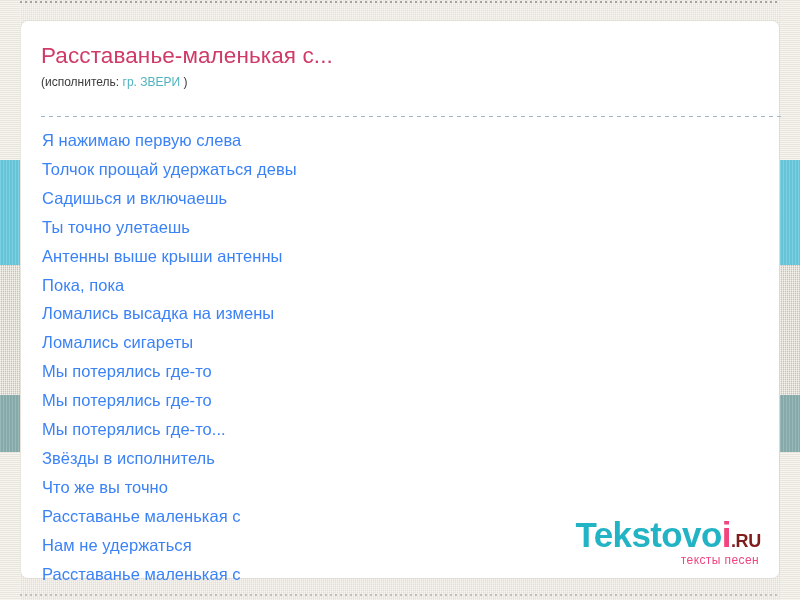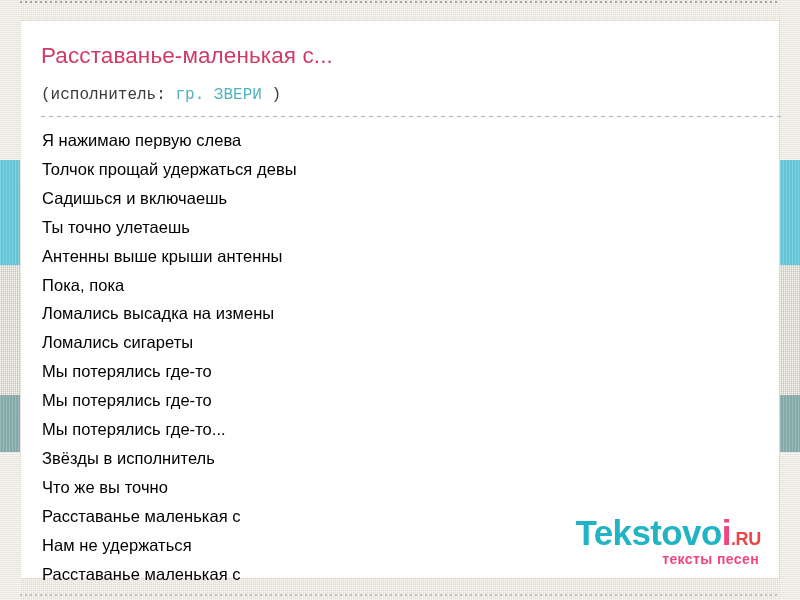--- a/index.html
+++ b/index.html
@@ -92,44 +92,44 @@
 
   
   #card {
     position: absolute;
     left: 21px;
     top: 21px;
     width: 758px;
     height: 557px;
     background: #ffffff;
     box-shadow: 0 0 0 1px rgba(0,0,0,.035);
+    border-radius: 7px;
   }
 
   
   #header {
     position: absolute;
     left: 20px;
     top: 22px;
     right: 18px;
   }
 
   #song-title {
     color: #cf3a67;
     font-size: 22.5px;
     font-weight: 400;
     letter-spacing: .1px;
     white-space: nowrap;
   }
 
   #byline {
-    margin-top: 17px;
-    font-size: 16px;
+    margin-top: 6px;
+    font-size: 12px;
     color: #3b3b3b;
     white-space: nowrap;
-    font-family: Liberation Mono, monospace;
   }
   #byline .artist {
     color: #4fb3bf;
   }
 
   #divider {
     position: absolute;
     left: 20px;
     top: 95px;
     width: 740px;
@@ -141,21 +141,21 @@
   
   #lyrics {
     position: absolute;
     left: 21px;
     top: 105px;
     right: 16px;
   }
   .lyric-line {
     font-size: 16.5px;
     line-height: 28.9px;
-    color: #000000;
+    color: #3b82f6;
     white-space: nowrap;
     letter-spacing: .05px;
   }
 
   
   #logo {
     position: absolute;
     right: 18px;
     bottom: 12px;
     text-align: right;
@@ -168,28 +168,28 @@
     color: #22b3c4;
     letter-spacing: -0.6px;
     white-space: nowrap;
   }
   #logo-main .dot {
     color: #f2457f;
   }
   #logo-tld {
     font-size: 18px;
     font-weight: bold;
-    color: #ef4444;
+    color: #7f1d1d;
     letter-spacing: -0.3px;
   }
   #logo-sub {
     margin-top: 2px;
     margin-right: 2px;
-    font-size: 14px;
-    font-weight: bold;
+    font-size: 12px;
+    font-weight: normal;
     color: #f2457f;
     letter-spacing: .4px;
     white-space: nowrap;
   }
 </style>
 </head>
 <body>
 
 <div id="backdrop"></div>
 

